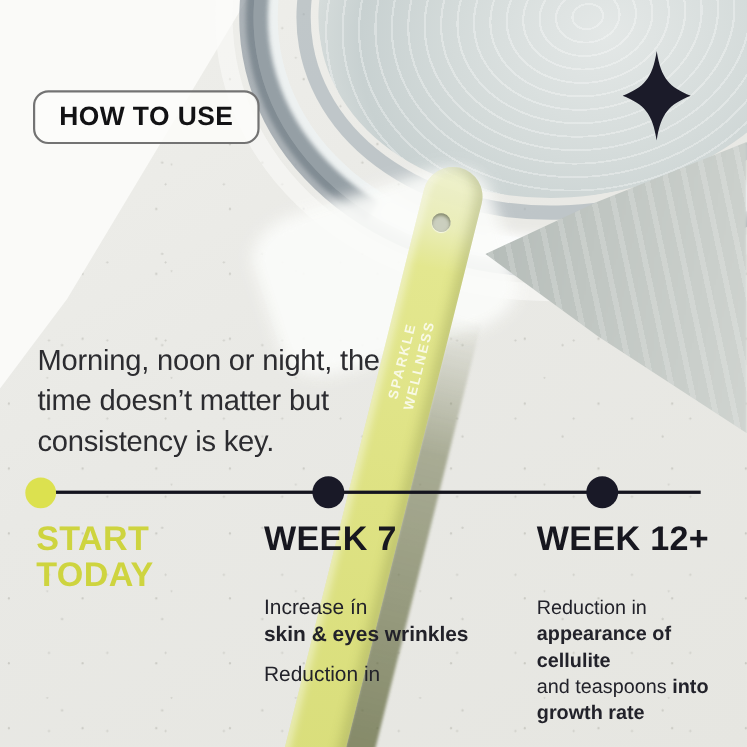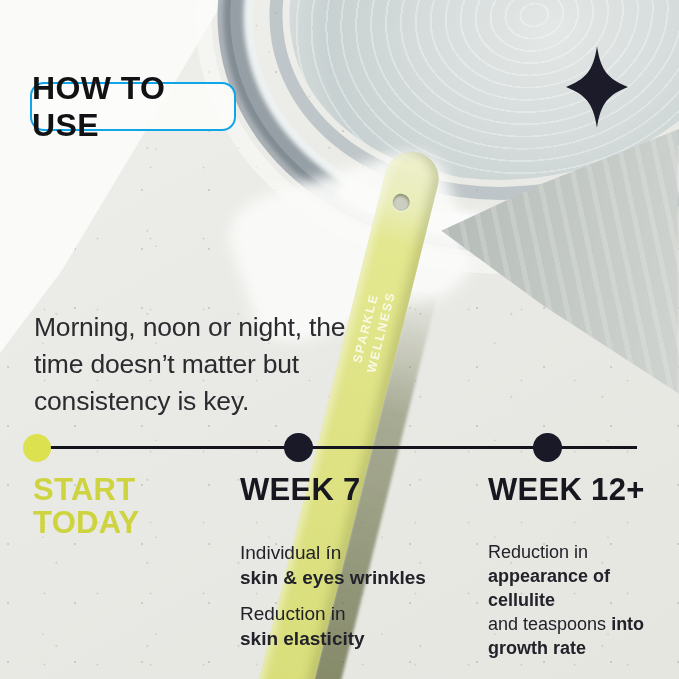--- a/index.html
+++ b/index.html
@@ -51,23 +51,23 @@
   .spoon-hole{position:absolute;left:14px;top:44px;width:17px;height:17px;border-radius:50%;background:#cbcfbf;
       box-shadow:inset 0 2px 3px rgba(88,94,55,.6), 0 1px 1px rgba(255,255,255,.65);}
   .spoon-brand-wrap{position:absolute;left:0;top:108px;width:54px;height:150px;display:flex;align-items:center;justify-content:center;}
   .spoon-brand{transform:rotate(-90deg);width:130px;text-align:center;white-space:pre-line;
       font-size:12.5px;line-height:1.3;font-weight:bold;letter-spacing:.14em;color:rgba(255,255,255,.78);}
 
   
   .sparkle{left:566px;top:46px;width:62px;height:82px;}
 
   
-  .badge{left:30px;top:82px;width:202px;height:45px;border:2px solid #0ea5e9;border-radius:14px;
+  .badge{left:30px;top:82px;width:202px;height:45px;border:2px solid #737373;border-radius:14px;
       background:rgba(252,252,250,.82);display:flex;align-items:center;justify-content:center;
-      font-size:32px;font-weight:bold;color:#121214;letter-spacing:.4px;}
+      font-size:24px;font-weight:bold;color:#121214;letter-spacing:.4px;}
   .para{left:34px;color:#2c2c30;font-size:26.5px;line-height:37px;white-space:pre-line;letter-spacing:-.2px;}
   .para1{top:137px;}
   .para2{top:309px;}
 
   .timeline-line{left:37px;top:446px;width:600px;height:3px;background:#14141e;}
   .dot{border-radius:50%;}
   .dot-start{left:23px;top:434px;width:28px;height:28px;background:#dce14f;}
   .dot-mid{left:284px;top:433px;width:29px;height:29px;background:#191927;}
   .dot-end{left:533px;top:433px;width:29px;height:29px;background:#191927;}
 
@@ -134,26 +134,25 @@
   <div class="abs dot dot-end"></div>
 
   <div class="abs col col1">
     <div class="col-heading">START
 TODAY</div>
   </div>
 
   <div class="abs col col2">
     <div class="col-heading">WEEK 7</div>
     <div class="benefit benefit-first">
-      <span class="line">Individual ín</span>
+      <span class="line">Increase ín</span>
       <span class="line b">skin &amp; eyes wrinkles</span>
     </div>
     <div class="benefit">
       <span class="line">Reduction in</span>
-      <span class="line b">skin elasticity</span>
     </div>
   </div>
 
   <div class="abs col col3">
     <div class="col-heading">WEEK 12+</div>
     <div class="benefit">
       <span class="line">Reduction in</span>
       <span class="line b">appearance of cellulite</span>
       <span class="line"><span>and teaspoons</span> <span class="b">into</span></span>
       <span class="line b">growth rate</span>

